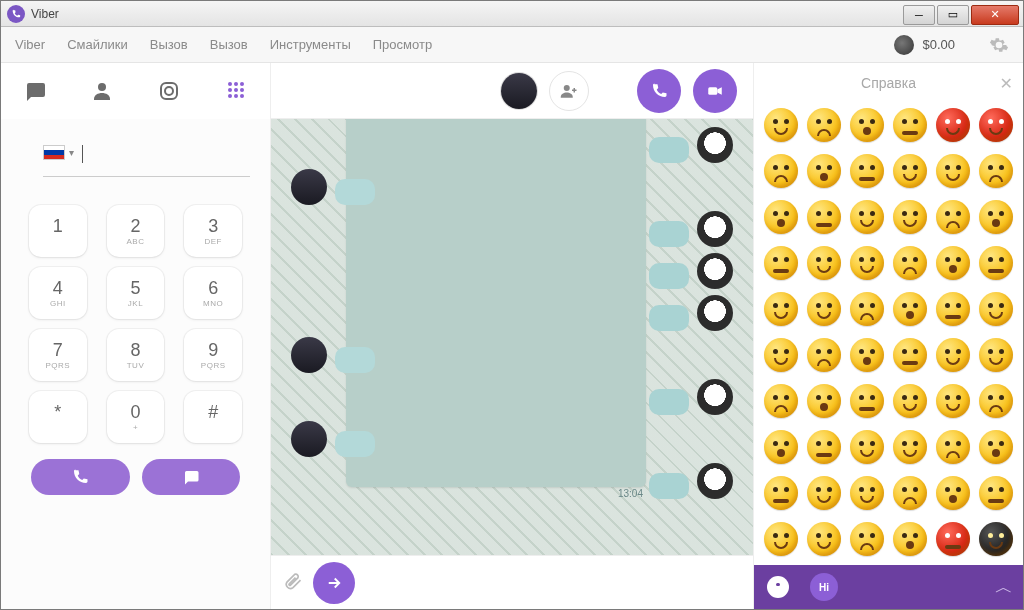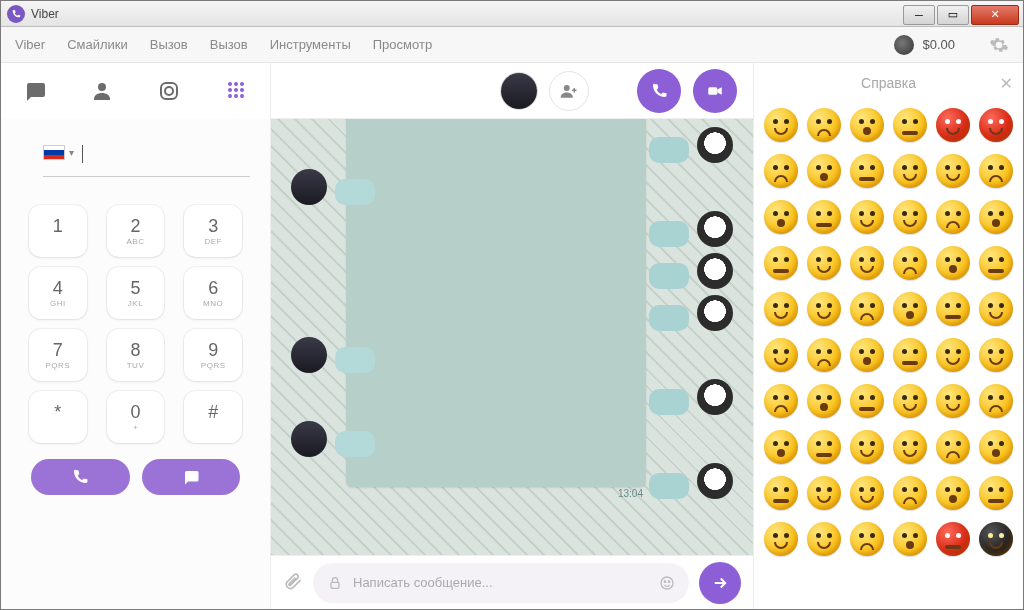--- a/index.html
+++ b/index.html
@@ -314,34 +314,20 @@
             <div class="msg-avatar cat"></div>
           </div>
         </div>
 
       <div class="input-bar">
         <div style="color:#bbb">
           <svg width="20" height="20" viewBox="0 0 24 24" fill="none" stroke="currentColor" stroke-width="2">
               <path d="M21 11l-9 9a5 5 0 01-7-7l9-9a3 3 0 014 4l-9 9a1 1 0 01-1.5-1.5L15 8"></path>
             </svg>
         </div>
-        <div class="msg-input">
-          <svg viewBox="0 0 24 24" fill="none" stroke="currentColor" stroke-width="2">
-              <rect x="6" y="11" width="12" height="9" rx="2"></rect>
-              <path d="M8 11V8a4 4 0 018 0v3"></path>
-            </svg>
-          <span>Написать сообщение...</span>
-          <div style="flex:1"></div>
-          <svg viewBox="0 0 24 24" fill="none" stroke="currentColor" stroke-width="2" width="20" height="20">
-              <circle cx="12" cy="12" r="9"></circle>
-              <circle cx="9" cy="10" r="1" fill="currentColor"></circle>
-              <circle cx="15" cy="10" r="1" fill="currentColor"></circle>
-              <path d="M8 15c1 1.5 2.5 2 4 2s3-.5 4-2"></path>
-            </svg>
-        </div>
         <div class="send-btn">
           <svg width="18" height="18" viewBox="0 0 24 24" fill="none" stroke="currentColor" stroke-width="2.5">
               <path d="M5 12h14M13 6l6 6-6 6"></path>
             </svg>
         </div>
       </div>
     </div>
 
     <div class="right">
       <div class="sticker-head">
@@ -643,16 +629,24 @@
             <div class="face red">
               <div class="mouth" style="width: 16px; height: 4px; border: none; background: rgb(106, 58, 18); border-radius: 3px;"></div>
             </div>
           </div>
           <div class="emoji-cell">
             <div class="face dark">
               <div class="mouth"></div>
             </div>
           </div>
         </div>
+      <div class="sticker-tabs">
+        <div class="sticker-tab face-sm">
+            <div class="face"></div>
+          </div>
+        <div class="sticker-tab hi">Hi</div>
+        <div class="sticker-spacer"></div>
+        <div class="chevron-up">︿</div>
+      </div>
     </div>
 
   </div>
 </div>
 
 </body></html>

